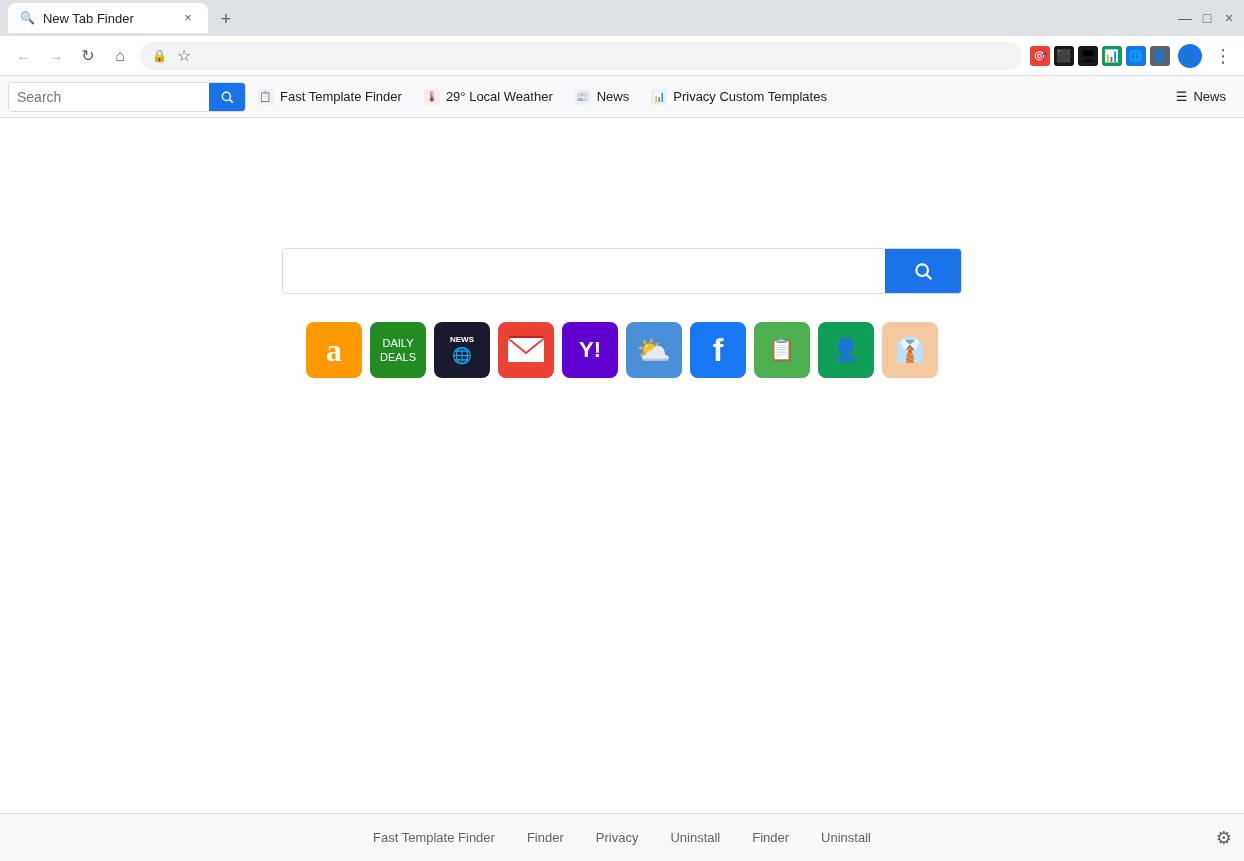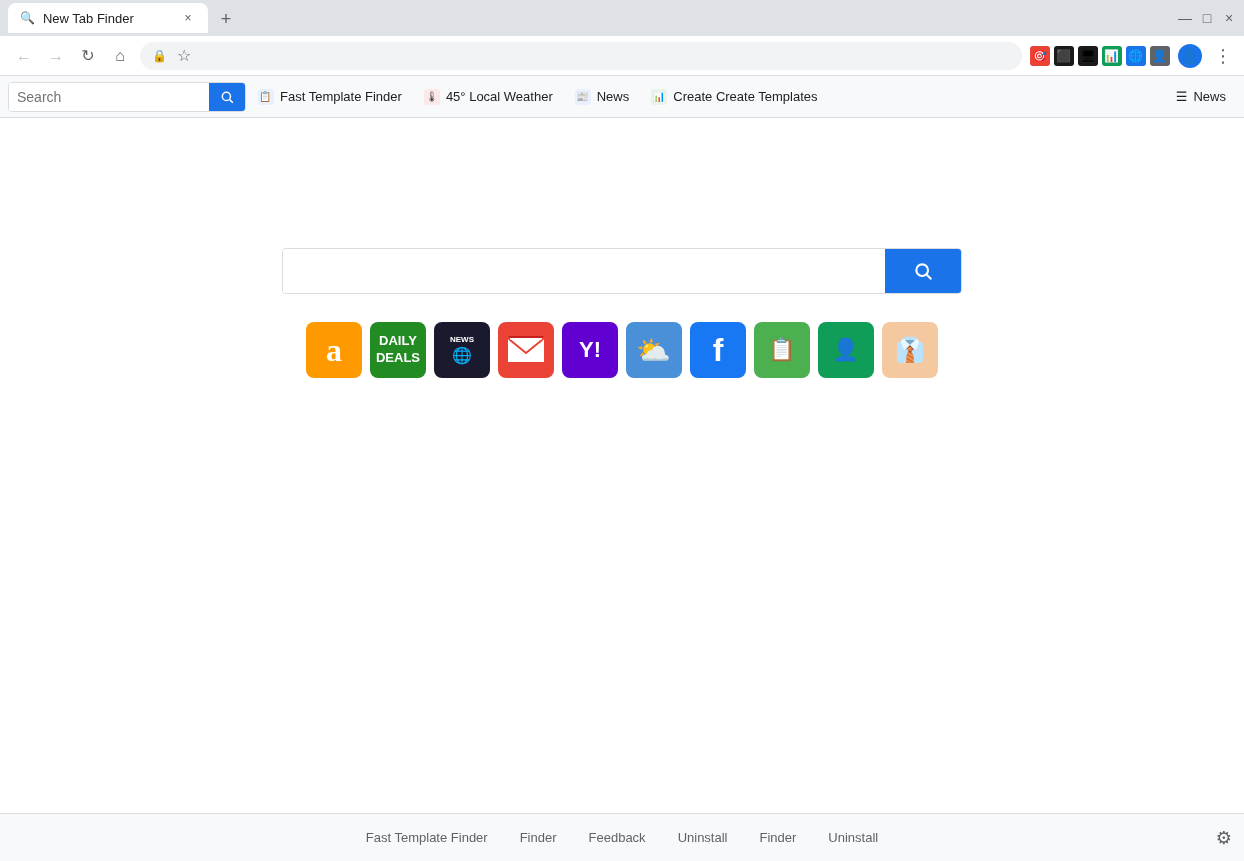--- a/index.html
+++ b/index.html
@@ -118,31 +118,31 @@
       </button>
     </div>
 
     <div class="nav-link">
       <div class="nav-link-icon" style="background:#e8f0fe;">📋</div>
       <span>Fast Template Finder</span>
     </div>
 
     <div class="nav-link">
       <div class="nav-link-icon" style="background:#fce8e6;">🌡</div>
-      <span>45° Local Weather</span>
+      <span>29° Local Weather</span>
     </div>
 
     <div class="nav-link">
       <div class="nav-link-icon" style="background:#e8f0fe;">📰</div>
       <span>News</span>
     </div>
 
     <div class="nav-link">
       <div class="nav-link-icon" style="background:#e6f4ea;">📊</div>
-      <span>Create Create Templates</span>
+      <span>Privacy Custom Templates</span>
     </div>
 
     <div class="menu-hamburger">
       <span>☰</span>
       <span>News</span>
     </div>
   </div>
 
   <div class="page-content">
 
@@ -157,21 +157,21 @@
         </button>
       </div>
 
       <div class="quick-links">
 
         <div class="quick-link-item" style="background:#ff9900;">
           <span style="color:white;font-size:32px;font-weight:bold;font-family:'Times New Roman',serif;">a</span>
         </div>
 
         <div class="quick-link-item" style="background:#228b22;flex-direction:column;gap:0;">
-          <span style="color:white;font-size:13px;font-weight:bold;text-align:center;line-height:1.3;">DAILY<br>DEALS</span>
+          <span style="color:white;font-size:11px;font-weight:normal;text-align:center;line-height:1.3;">DAILY<br>DEALS</span>
         </div>
 
         <div class="quick-link-item" style="background:#1a1a2e;flex-direction:column;gap:2px;">
           <span style="color:white;font-size:8px;font-weight:bold;">NEWS</span>
           <span style="color:white;font-size:16px;">🌐</span>
         </div>
 
         <div class="quick-link-item" style="background:#ea4335;">
           <svg width="36" height="28" viewBox="0 0 36 28">
             <polygon points="0,0 18,16 36,0 36,28 0,28" fill="#ea4335"></polygon>
@@ -206,21 +206,21 @@
 
         <div class="quick-link-item" style="background:#f5c9a0;">
           <span style="font-size:24px;">👔</span>
         </div>
       </div>
     </div>
 
     <div class="footer">
       <a class="footer-link">Fast Template Finder</a>
       <a class="footer-link">Finder</a>
-      <a class="footer-link">Feedback</a>
+      <a class="footer-link">Privacy</a>
       <a class="footer-link">Uninstall</a>
       <a class="footer-link">Finder</a>
       <a class="footer-link">Uninstall</a>
       <span class="footer-gear">⚙</span>
     </div>
 
   </div>
 </div>
 
 </body></html>

